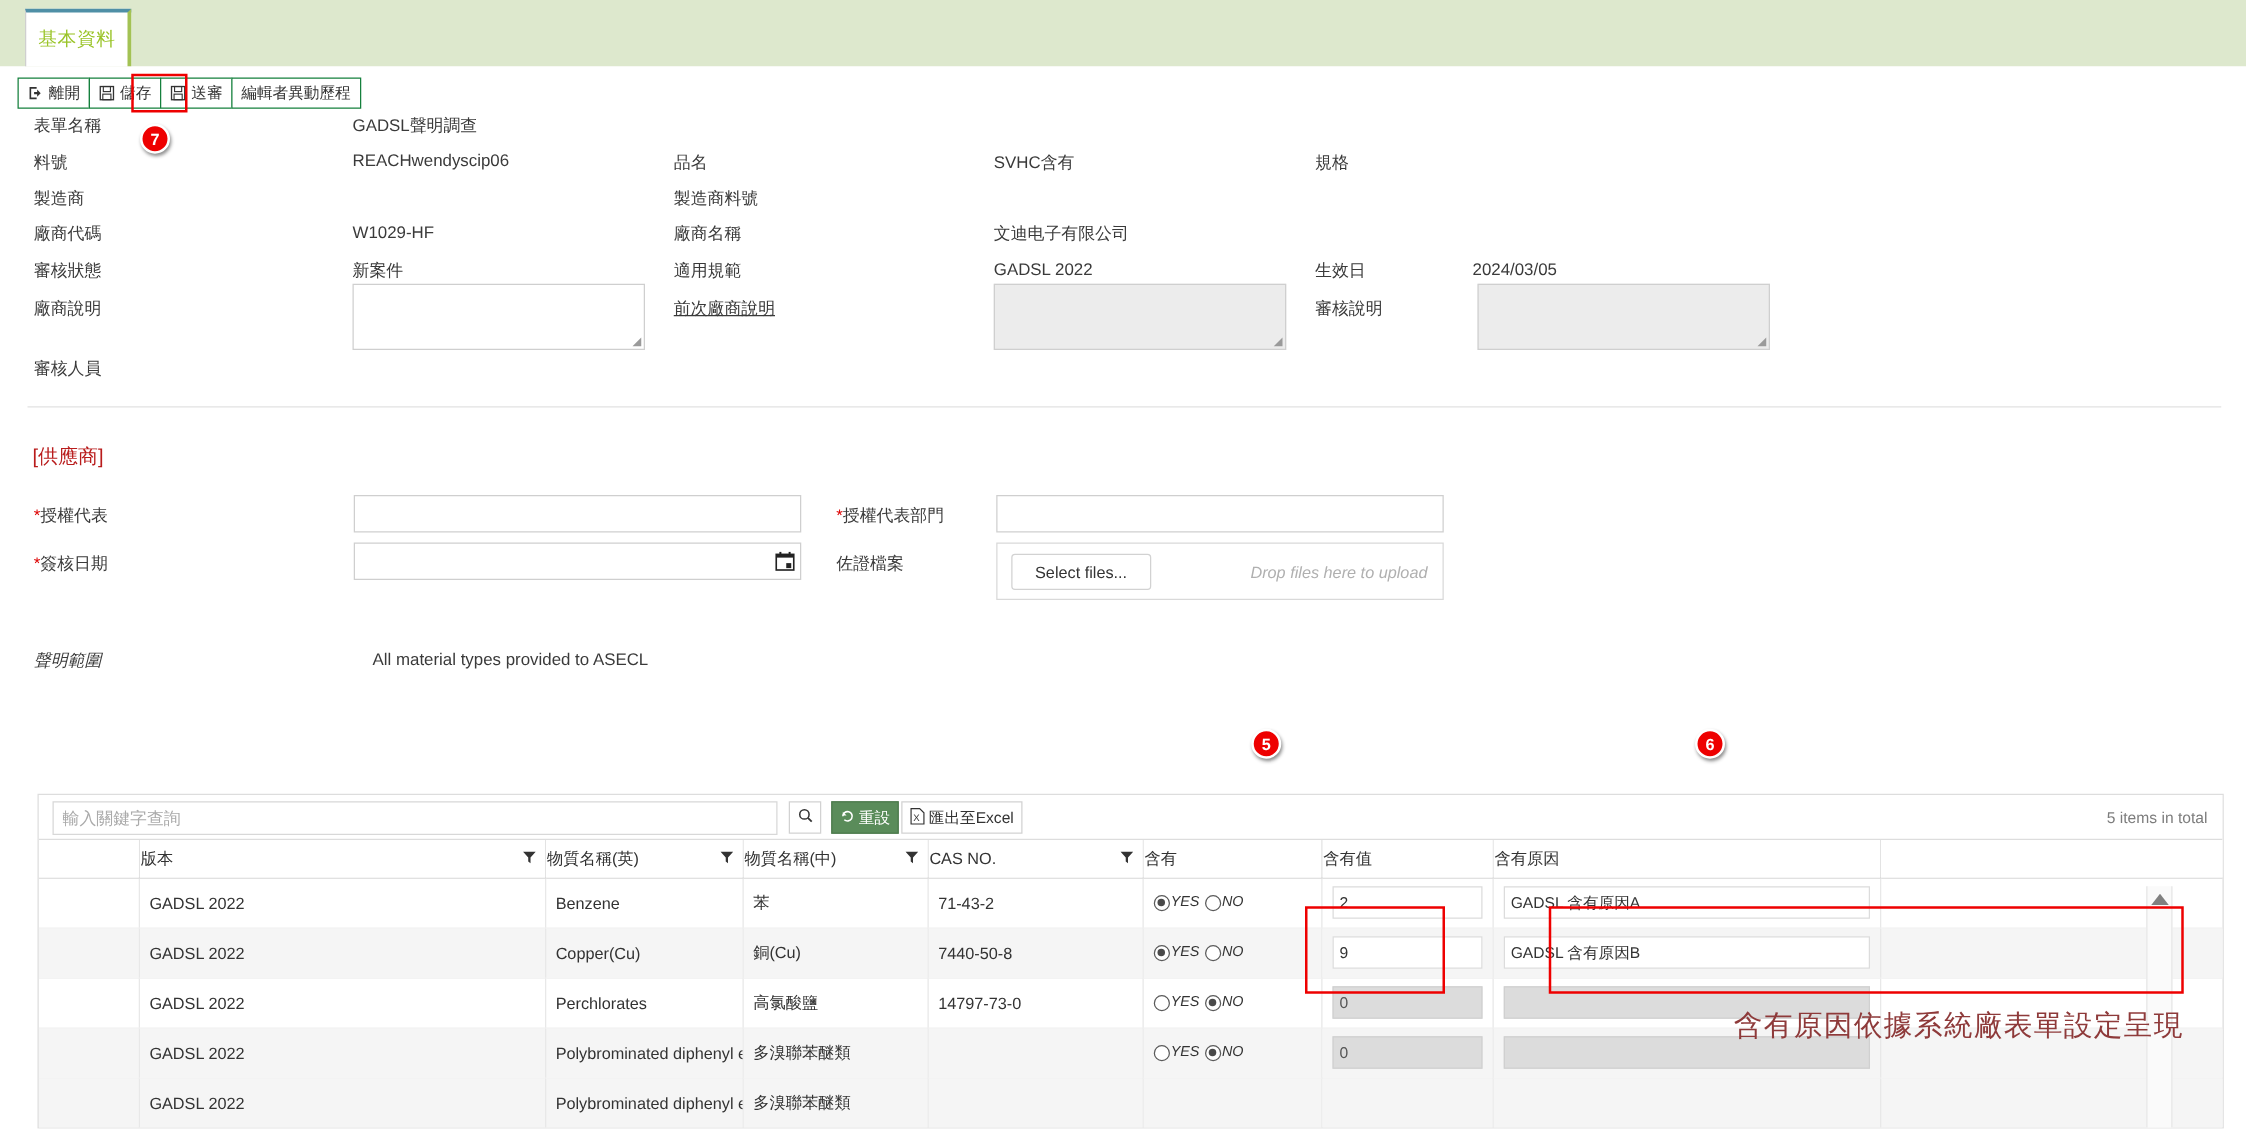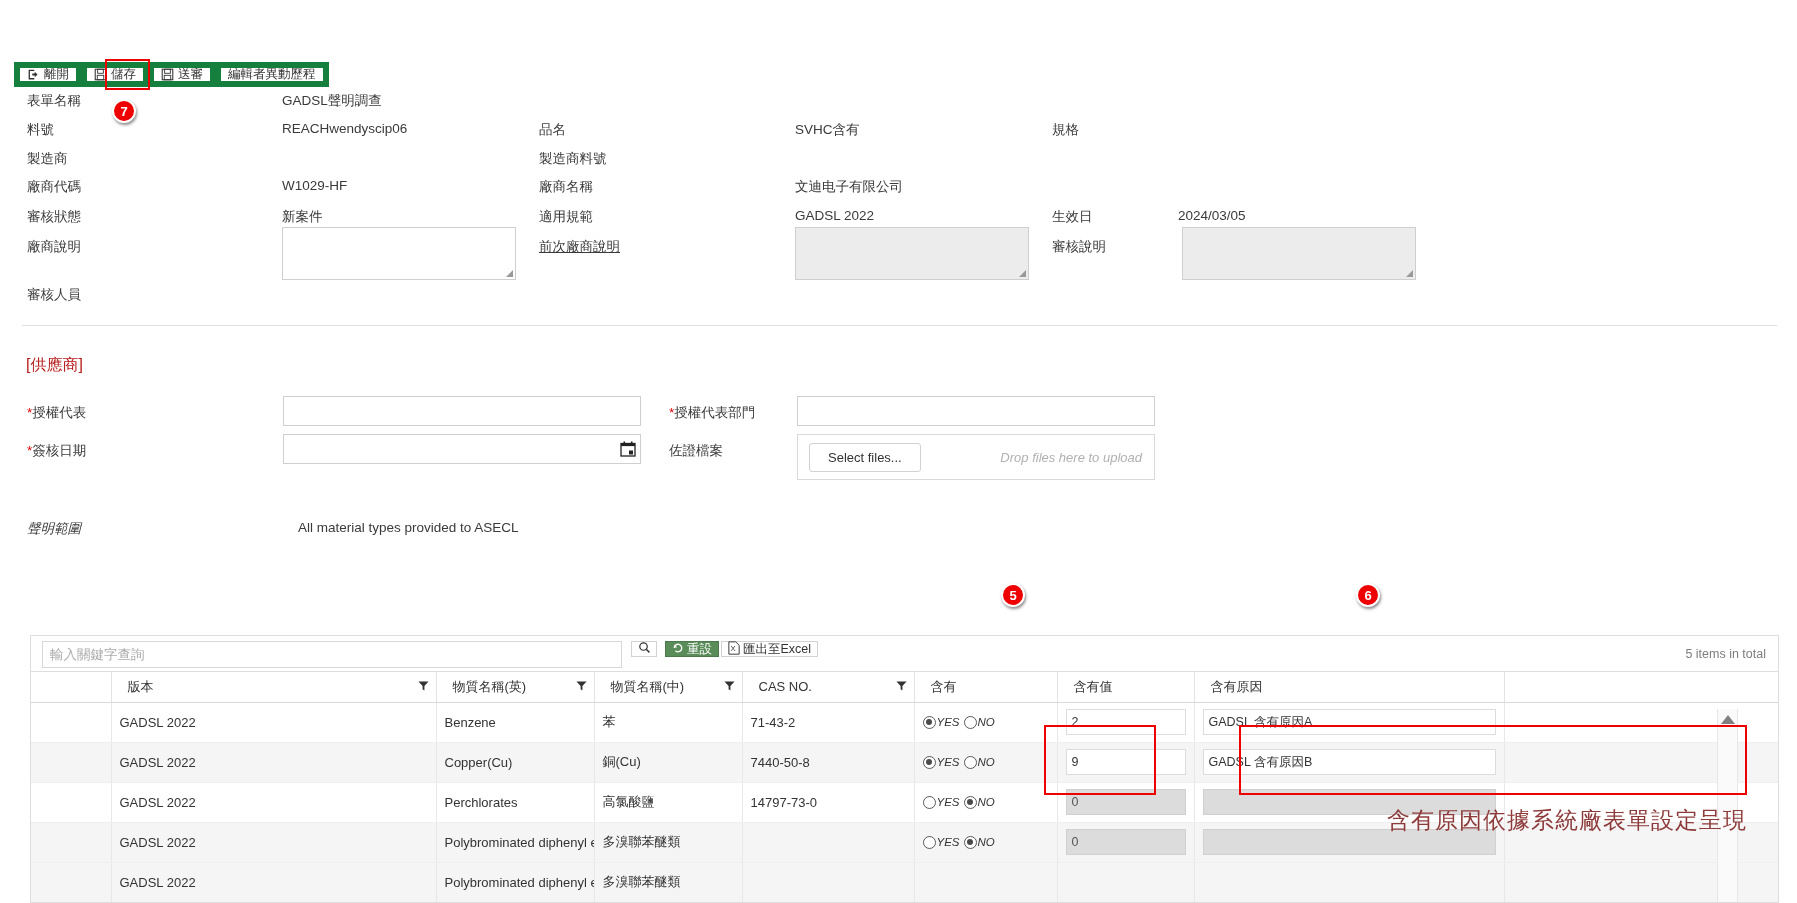--- a/index.html
+++ b/index.html
@@ -40,21 +40,21 @@
 
   
   .cmdbar {
     position: absolute; left: 14px; top: 62px;
     display: flex; align-items: stretch; gap: 0px;
   }
   .cmdbtn {
     display: flex; align-items: center; gap: 4px;
     height: 25px;
     padding: 0 7px;
-    border: 6px solid #15803d;
+    border: 1px solid #15803d;
     background: #fff;
     font-size: 12.5px;
     color: #333;
     margin-right: -1px;
     white-space: nowrap;
     cursor: pointer;
   }
   .cmdbtn .ci { display:inline-block; line-height: 1; }
   .cmdbtn svg { display:block; }
   .cmd-highlight {
@@ -182,21 +182,21 @@
     border: 1px solid #d8d8d8;
     font-size: 13.5px;
     padding: 0 7px;
     color: #333;
     font-family: "Liberation Sans", sans-serif;
   }
   .search-input::placeholder { color: #aaa; }
   .tb-btn {
     position: absolute;
     top: 5px;
-    height: 16px;
+    height: 26px;
     display: flex; align-items: center; gap: 3px;
     border: 1px solid #d2d2d2;
     background: #fff;
     font-size: 12.5px;
     padding: 0 6px;
     color: #333;
     cursor: pointer;
   }
   .tb-btn.green {
     background: #5a8c5a;
@@ -214,21 +214,21 @@
     width: 1749px;
     border-collapse: collapse;
     table-layout: fixed;
   }
   table.gtable th {
     height: 30px;
     font-weight: normal;
     font-size: 13px;
     color: #333;
     text-align: left;
-    padding: 0 16px;
+    padding: 0 1px;
     border-right: 1px solid #e3e3e3;
     border-bottom: 1px solid #d8d8d8;
     background: #fff;
     position: relative;
     vertical-align: middle;
   }
   table.gtable td {
     height: 40px;
     font-size: 13px;
     color: #333;
@@ -308,20 +308,25 @@
     letter-spacing: 1px;
     white-space: nowrap;
     z-index: 35;
   }
 </style>
 </head>
 <body>
 
 <div id="page">
 
+  <div class="tabstrip">
+    <div class="tab">
+      <span class="tab-label">基本資料</span>
+    </div>
+  </div>
 
   <div class="cmdbar">
     <div class="cmdbtn">
       <span class="ci">
         <svg width="13" height="13" viewBox="0 0 16 16">
             <path d="M2 2h7v1.6H3.6v8.8H9V14H2z" fill="#333"></path>
             <path d="M9.5 4.5l3.5 3.5-3.5 3.5v-2.3H6.5V6.8h3z" fill="#333"></path>
           </svg>
       </span>
       <span>離開</span>

